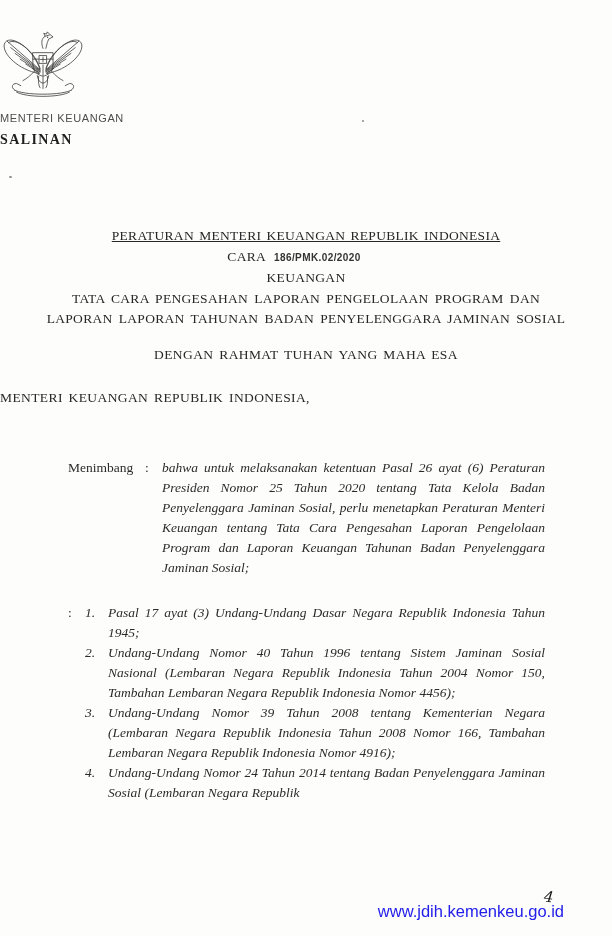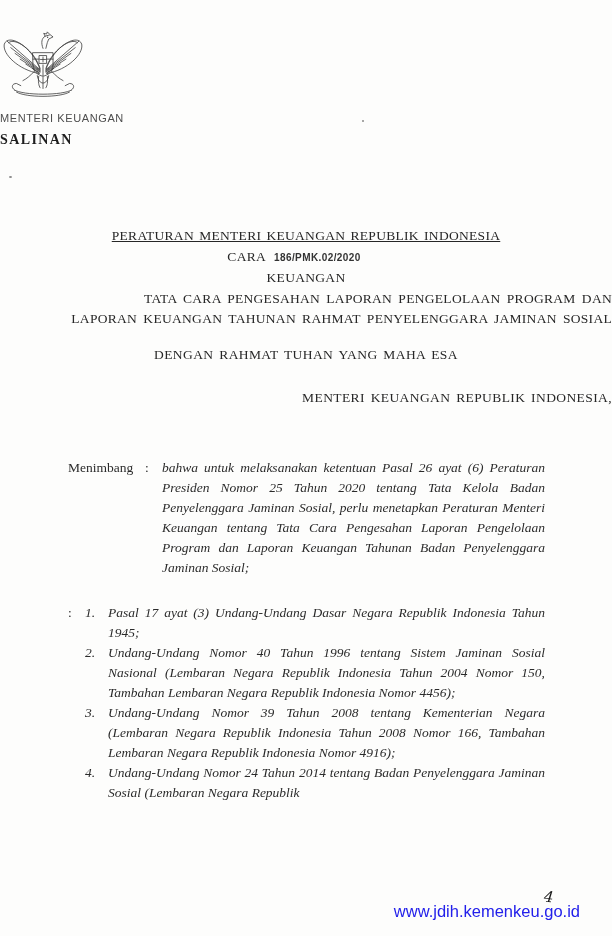--- a/index.html
+++ b/index.html
@@ -41,21 +41,21 @@
   .title-block {
     position: absolute;
     top: 226px; left: 0; right: 0;
     text-align: center;
     font-size: 13.5px;
     line-height: 20.5px;
     letter-spacing: 0.3px;
     color: #272727;
   }
   .title-line { word-spacing: 1.5px; text-decoration: underline; }
-  .subject-line { word-spacing: 2.5px; text-align: right; }
+  .subject-line { word-spacing: 2.5px; }
   .nomor-line { position: relative; left: -12px; }
   .nomor-value {
     font-family: Liberation Sans, sans-serif;
     font-size: 10px;
     letter-spacing: 0.4px;
     margin-left: 8px;
     font-weight: bold;
     color: #333;
   }
 
@@ -64,21 +64,21 @@
     top: 347px; left: 0; right: 0;
     text-align: center;
     font-size: 13.5px;
     letter-spacing: 0.4px;
     word-spacing: 2px;
     color: #272727;
   }
   .authority {
     position: absolute;
     top: 390px; left: 0; right: 0;
-    text-align: right;
+    text-align: left;
     font-size: 13.5px;
     letter-spacing: 0.4px;
     word-spacing: 2px;
     color: #272727;
   }
 
   
   .recital {
     position: absolute;
     left: 68px;
@@ -94,21 +94,21 @@
   .recital-body  { flex: 1; text-align: justify; font-style: italic; }
 
   .legal-item { display: flex; }
   .legal-item-number { width: 23px; flex: 0 0 23px; }
   .legal-item-text { flex: 1; text-align: justify; }
 
   
   .footer-link {
     position: absolute;
     top: 902px;
-    right: 32px;
+    right: 48px;
     font-family: "Liberation Sans", sans-serif;
     font-size: 16.5px;
     text-decoration: none;
     cursor: pointer;
   }
   .handwritten-mark {
     position: absolute;
     top: 888px;
     left: 544px;
     font-family: "DejaVu Serif", serif;
@@ -180,21 +180,21 @@
     <div class="salinan">SALINAN</div>
   </div>
 
   <div class="title-block">
     <div class="title-line">PERATURAN MENTERI KEUANGAN REPUBLIK INDONESIA</div>
     <div class="nomor-line">
       <span>CARA</span><span class="nomor-value">186/PMK.02/2020</span>
     </div>
     <div>KEUANGAN</div>
     <div class="subject-line">TATA CARA PENGESAHAN LAPORAN PENGELOLAAN PROGRAM DAN</div>
-    <div class="subject-line">LAPORAN KEUANGAN TAHUNAN RAHMAT PENYELENGGARA JAMINAN SOSIAL</div>
+    <div class="subject-line">LAPORAN LAPORAN TAHUNAN BADAN PENYELENGGARA JAMINAN SOSIAL</div>
   </div>
 
   <div class="invocation">DENGAN RAHMAT TUHAN YANG MAHA ESA</div>
   <div class="authority">MENTERI KEUANGAN REPUBLIK INDONESIA,</div>
 
   <div class="recital menimbang">
     <div class="recital-label">Menimbang</div>
     <div class="recital-colon">:</div>
     <div class="recital-body">bahwa untuk melaksanakan ketentuan Pasal 26 ayat (6) Peraturan Presiden Nomor 25 Tahun 2020 tentang Tata Kelola Badan Penyelenggara Jaminan Sosial, perlu menetapkan Peraturan Menteri Keuangan tentang Tata Cara Pengesahan Laporan Pengelolaan Program dan Laporan Keuangan Tahunan Badan Penyelenggara Jaminan Sosial;</div>
   </div>

